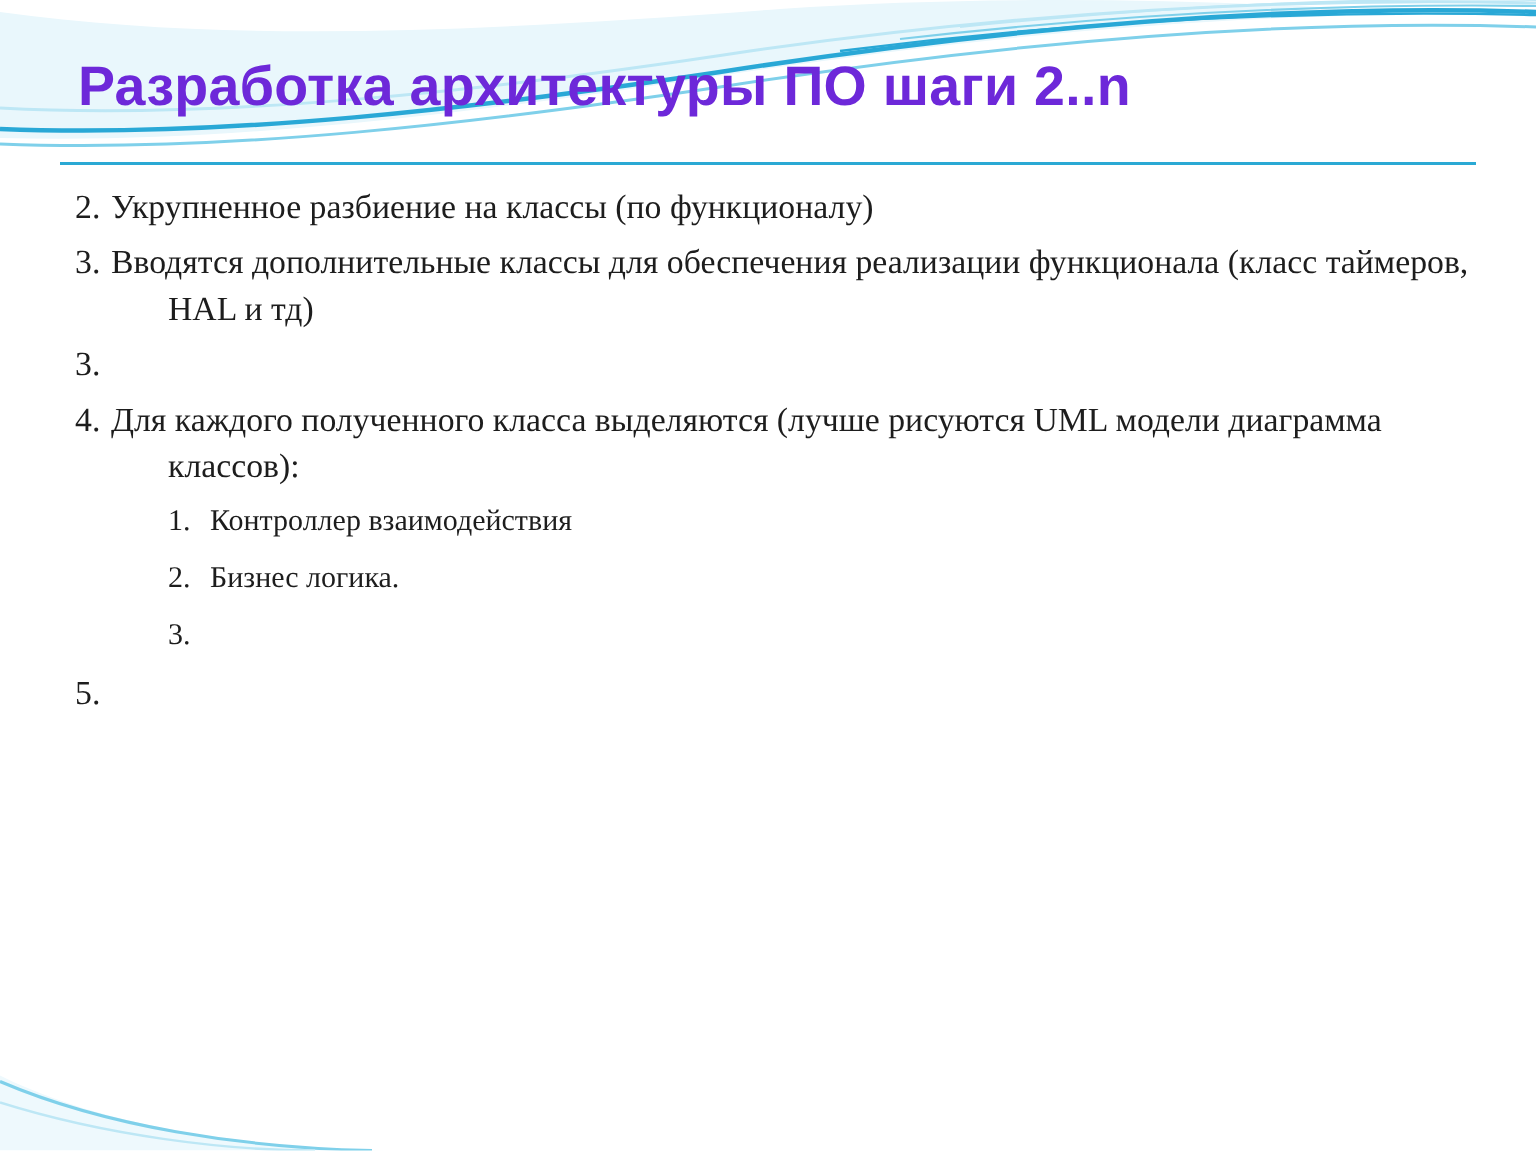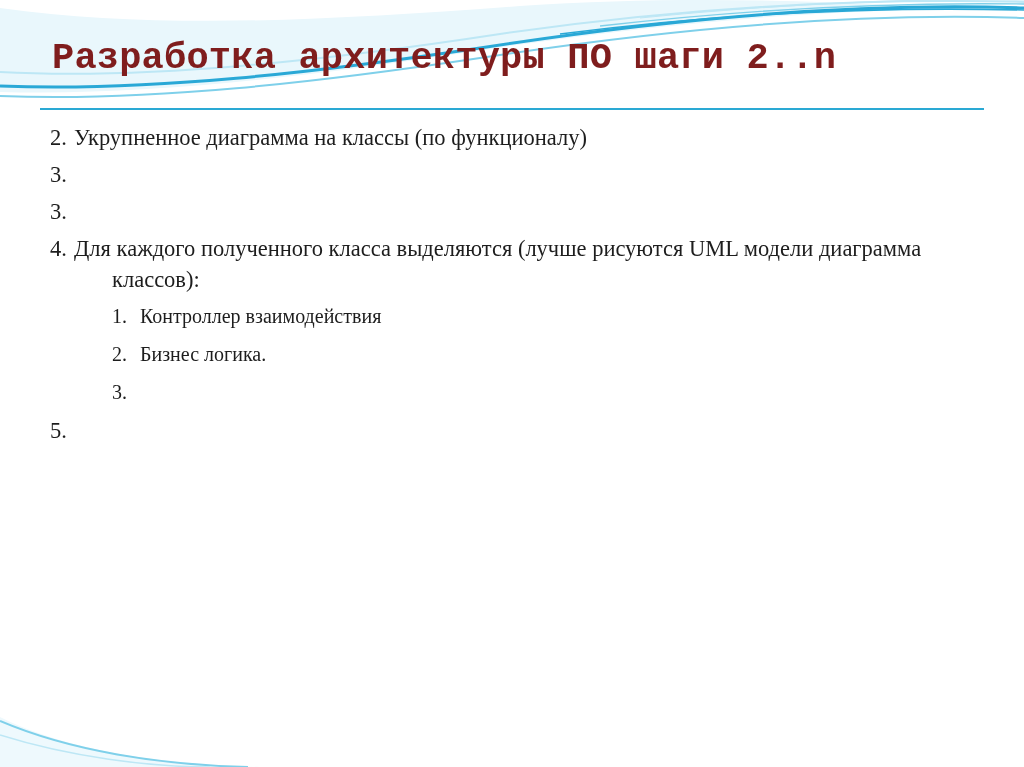--- a/index.html
+++ b/index.html
@@ -42,24 +42,24 @@
 
   .title-area {
     position: absolute;
     left: 52px;
     top: 36px;
     width: 920px;
     height: 60px;
   }
   .slide-title {
     margin: 0;
-    font-family: Liberation Mono, monospace;
+    font-family: Liberation Sans, sans-serif;
     font-size: 37px;
     font-weight: bold;
-    color: #7f1d1d;
+    color: #6d28d9;
     letter-spacing: 0.2px;
     line-height: 44px;
     white-space: nowrap;
   }
 
   .title-rule {
     position: absolute;
     left: 40px;
     top: 108px;
     width: 944px;
@@ -156,26 +156,29 @@
     <h1 class="slide-title">Разработка архитектуры ПО шаги 2..n</h1>
   </div>
   <div class="title-rule"></div>
 
   <div class="body-area">
     <ul class="outline">
 
       <li class="lvl1">
         <span class="marker">2.</span>
         <span class="txt">
-            <span class="cont">Укрупненное диаграмма на классы (по функционалу)</span>
+            <span class="cont">Укрупненное разбиение на классы (по функционалу)</span>
           </span>
       </li>
 
       <li class="lvl1">
         <span class="marker">3.</span>
+        <span class="txt">
+            <span class="cont">Вводятся дополнительные классы для обеспечения реализации функционала (класс таймеров, HAL и тд)</span>
+          </span>
       </li>
 
       <li class="lvl1">
         <span class="marker">3.</span>
       </li>
 
       <li class="lvl1">
         <span class="marker">4.</span>
         <span class="txt">
             <span class="cont">Для каждого полученного класса выделяются (лучше рисуются UML модели диаграмма классов):</span>

